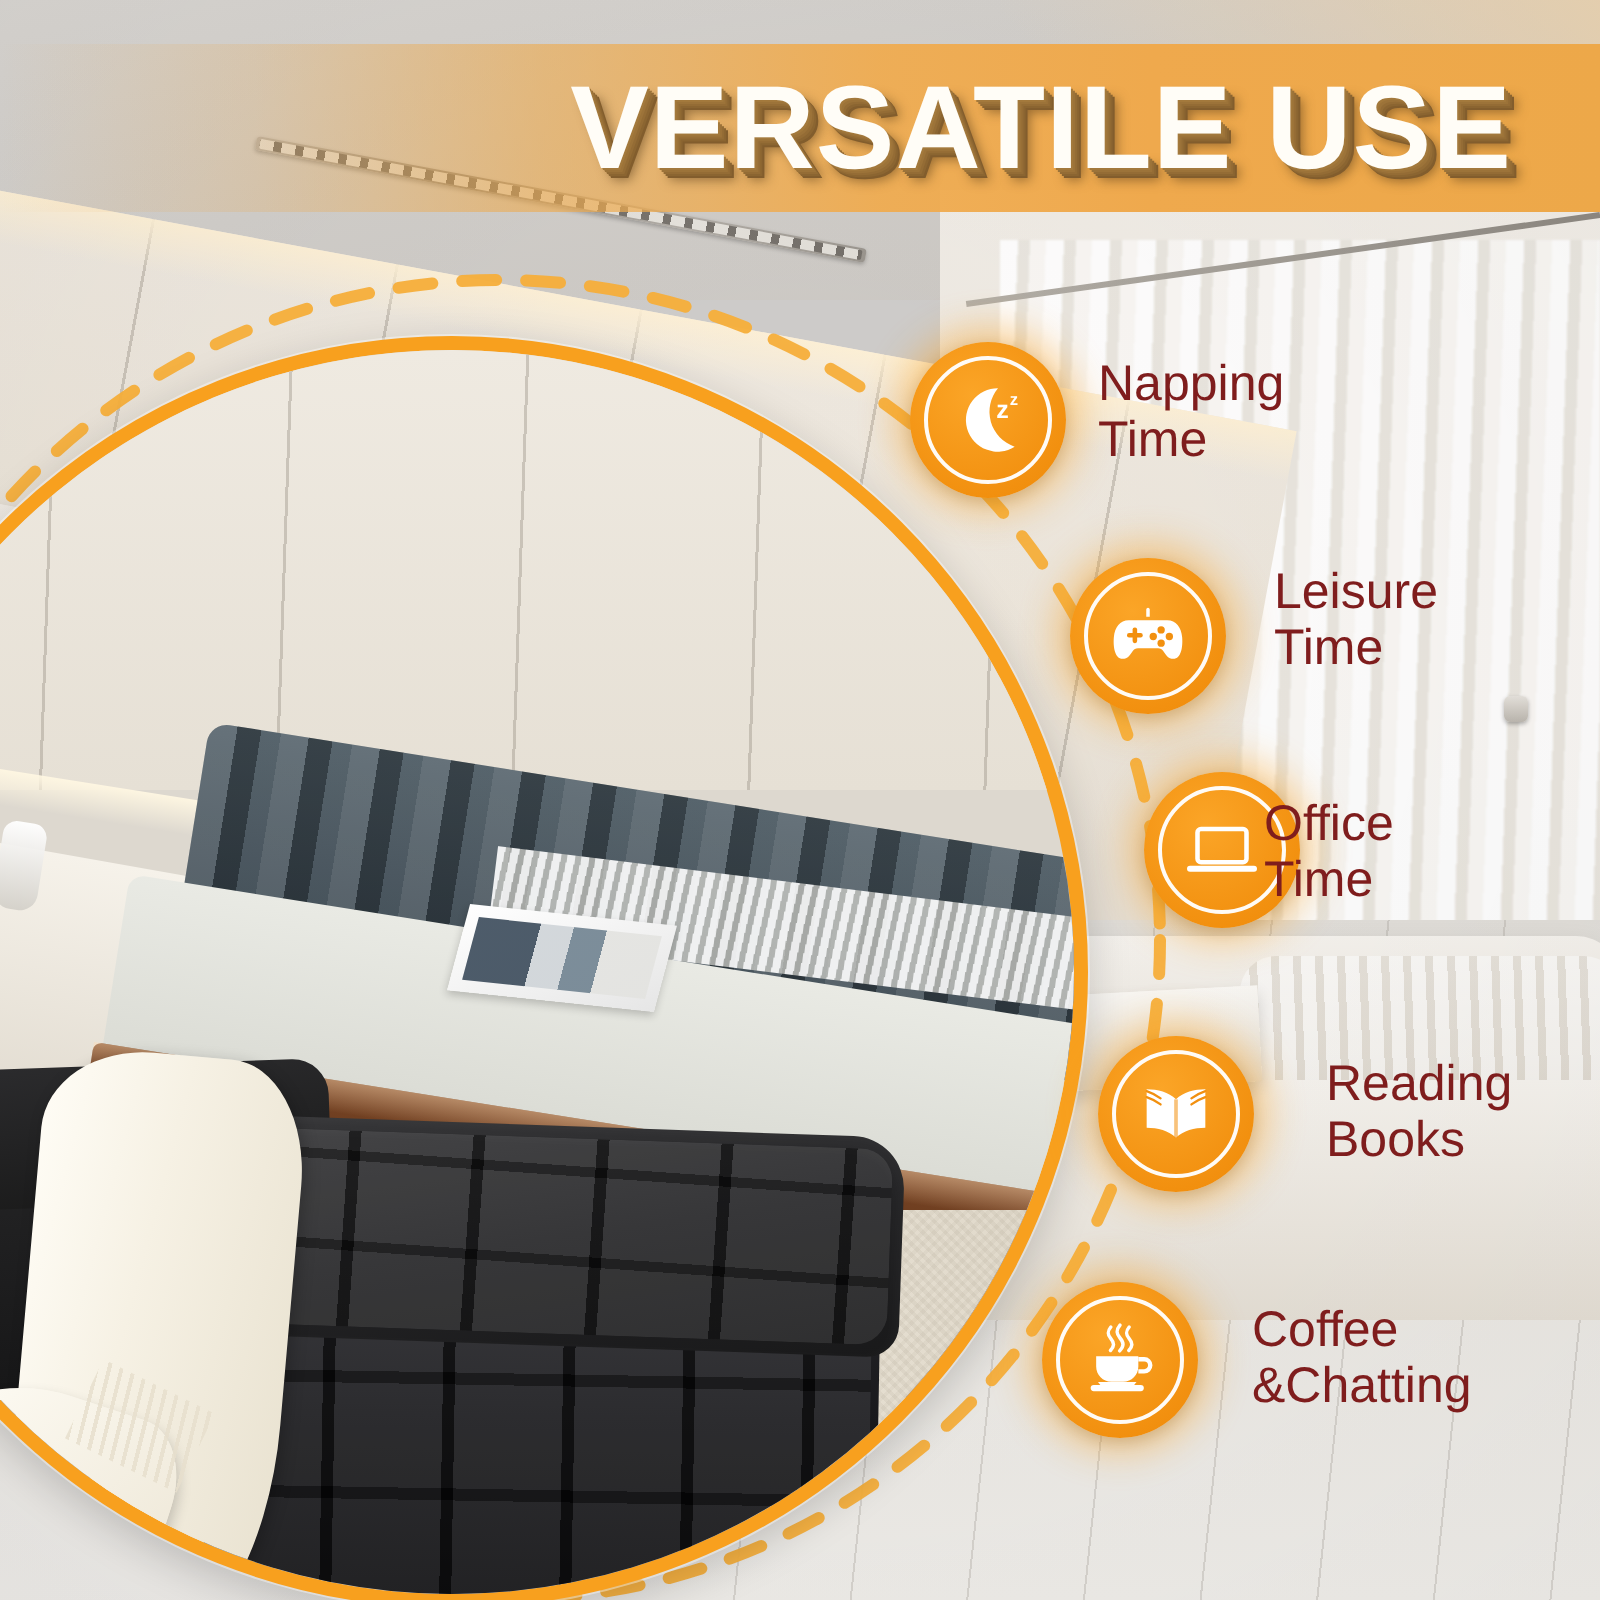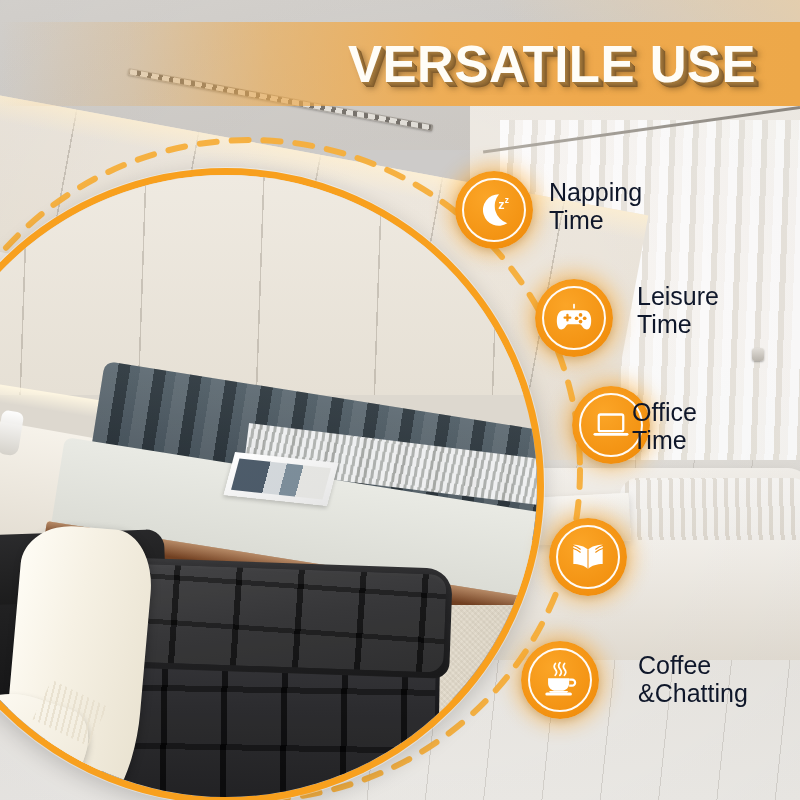--- a/index.html
+++ b/index.html
@@ -301,21 +301,21 @@
     position:absolute; left:0; top:22px; width:800px; height:84px;
     background:linear-gradient(90deg,
       rgba(236,167,72,0) 0%,
       rgba(236,167,72,.22) 16%,
       rgba(238,170,76,.62) 34%,
       rgba(240,171,78,.93) 55%,
       #efa94d 72%, #eda849 100%);
   }
   .banner-title{
     position:absolute; right:44px; top:50%; transform:translateY(-50%);
-    font-size:51px; font-weight:bold; color:#fffdf7;
+    font-size:59px; font-weight:bold; color:#fffdf7;
     letter-spacing:.5px; white-space:nowrap;
     text-shadow:
       1px 1px 0 #a3793c, 2px 2px 0 #9c7339, 3px 3px 0 #946c35,
       4px 4px 0 #8b6531, 5px 5px 0 #825d2d, 6px 6px 6px rgba(80,55,22,.55);
   }
 
   
   .badge{
     position:absolute; border-radius:50%;
     background:radial-gradient(circle at 40% 34%, #FBA527 0%, #F2900F 72%, #EE8908 100%);
@@ -323,21 +323,21 @@
     box-shadow:0 0 18px 7px rgba(248,160,30,.45), 0 2px 7px rgba(0,0,0,.18);
   }
   .badge::before{
     content:""; position:absolute; inset:7px; border-radius:50%;
     border:2.5px solid rgba(255,255,255,.96);
   }
   .badge svg{ position:relative; z-index:2; }
 
   .label{
     position:absolute; font-size:25px; line-height:1.12;
-    color:#0f172a; font-weight:normal; white-space:pre-line;
+    color:#7f1d1d; font-weight:normal; white-space:pre-line;
   }
 
   .floor-noise{
     position:absolute; inset:0; pointer-events:none;
     background:radial-gradient(circle at 50% 40%, rgba(255,255,255,0), rgba(0,0,0,.045));
   }
 </style>
 </head>
 <body>
 
@@ -437,26 +437,28 @@
 Time</div>
 
   <div class="badge" style="left:549px;top:518px;width:78px;height:78px;">
     <svg width="44" height="44" viewBox="0 0 48 48">
       <path d="M24 16c-4-4-10-5.5-16-5.5v21C14 31.5 20 33 24 37z" fill="#fff"></path>
       <path d="M24 16c4-4 10-5.5 16-5.5v21C34 31.5 28 33 24 37z" fill="#fff"></path>
       <path d="M8 11.5c3 1 5.5 2.4 7.6 4M8 14.8c3 1 5.5 2.4 7.6 4M40 11.5c-3 1-5.5 2.4-7.6 4M40 14.8c-3 1-5.5 2.4-7.6 4" stroke="#F2900F" stroke-width="1.2" fill="none" stroke-linecap="round"></path>
       <rect x="23" y="16" width="2" height="21" fill="#F2900F" opacity=".55"></rect>
     </svg>
   </div>
+  <div class="label" style="left:663px;top:528px;">Reading
+Books</div>
 
   <div class="badge" style="left:521px;top:641px;width:78px;height:78px;">
     <svg width="44" height="44" viewBox="0 0 48 48">
       <path d="M19 6c-2 2.4-2 4 0 6.4s2 4-.2 6.4M24 5c-2.2 2.6-2.2 4.4 0 7s2.2 4.4-.2 7M29 6c-2 2.4-2 4 0 6.4s2 4-.2 6.4" stroke="#fff" stroke-width="1.9" fill="none" stroke-linecap="round"></path>
       <path d="M11 22h23v5.5c0 4.6-3.7 8.3-8.3 8.3h-6.4c-4.6 0-8.3-3.7-8.3-8.3z" fill="#fff"></path>
       <path d="M34 23.6h3.2a3.3 3.3 0 0 1 0 6.6H34" fill="none" stroke="#fff" stroke-width="2.4"></path>
       <rect x="8" y="37.6" width="29" height="3.4" rx="1.7" fill="#fff"></rect>
       <path d="M12 36h21l-1.6 2H13.6z" fill="#fff"></path>
     </svg>
   </div>
-  <div class="label" style="left:626px;top:651px;margin-left:12px;">Coffee
+  <div class="label" style="left:626px;top:651px;">Coffee
 &amp;Chatting</div>
 
 </div>
 
 </body></html>

